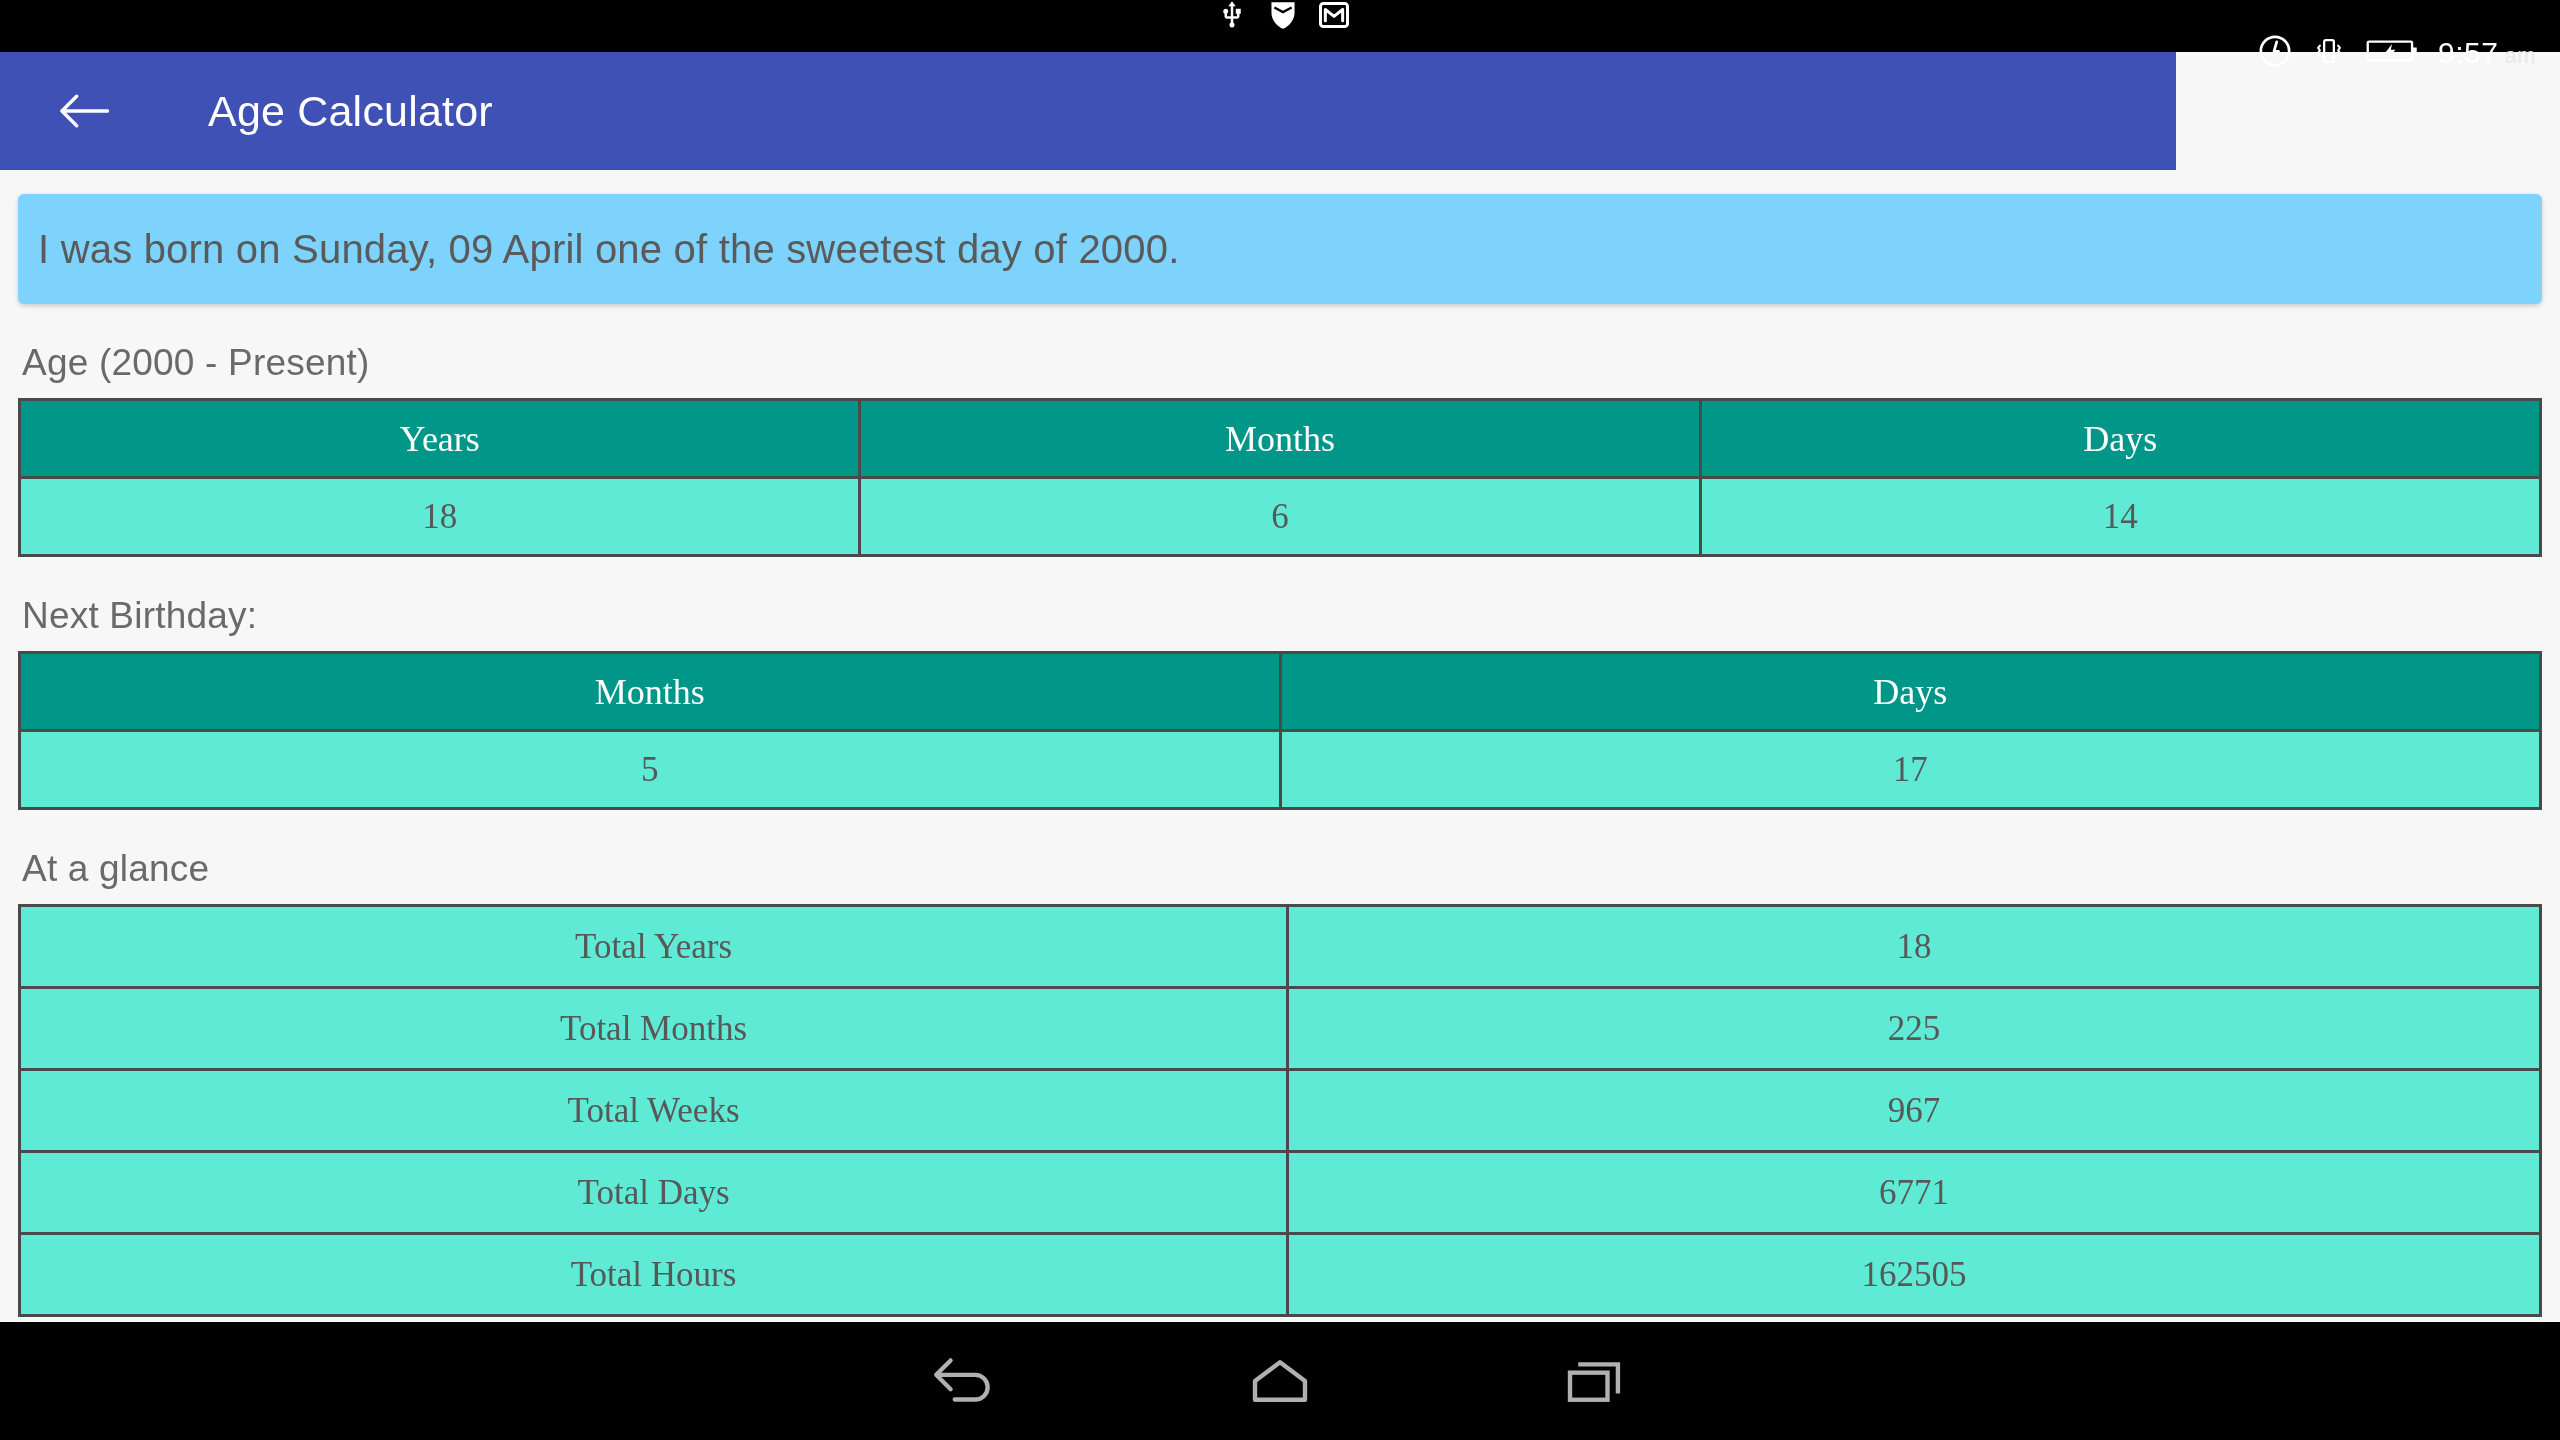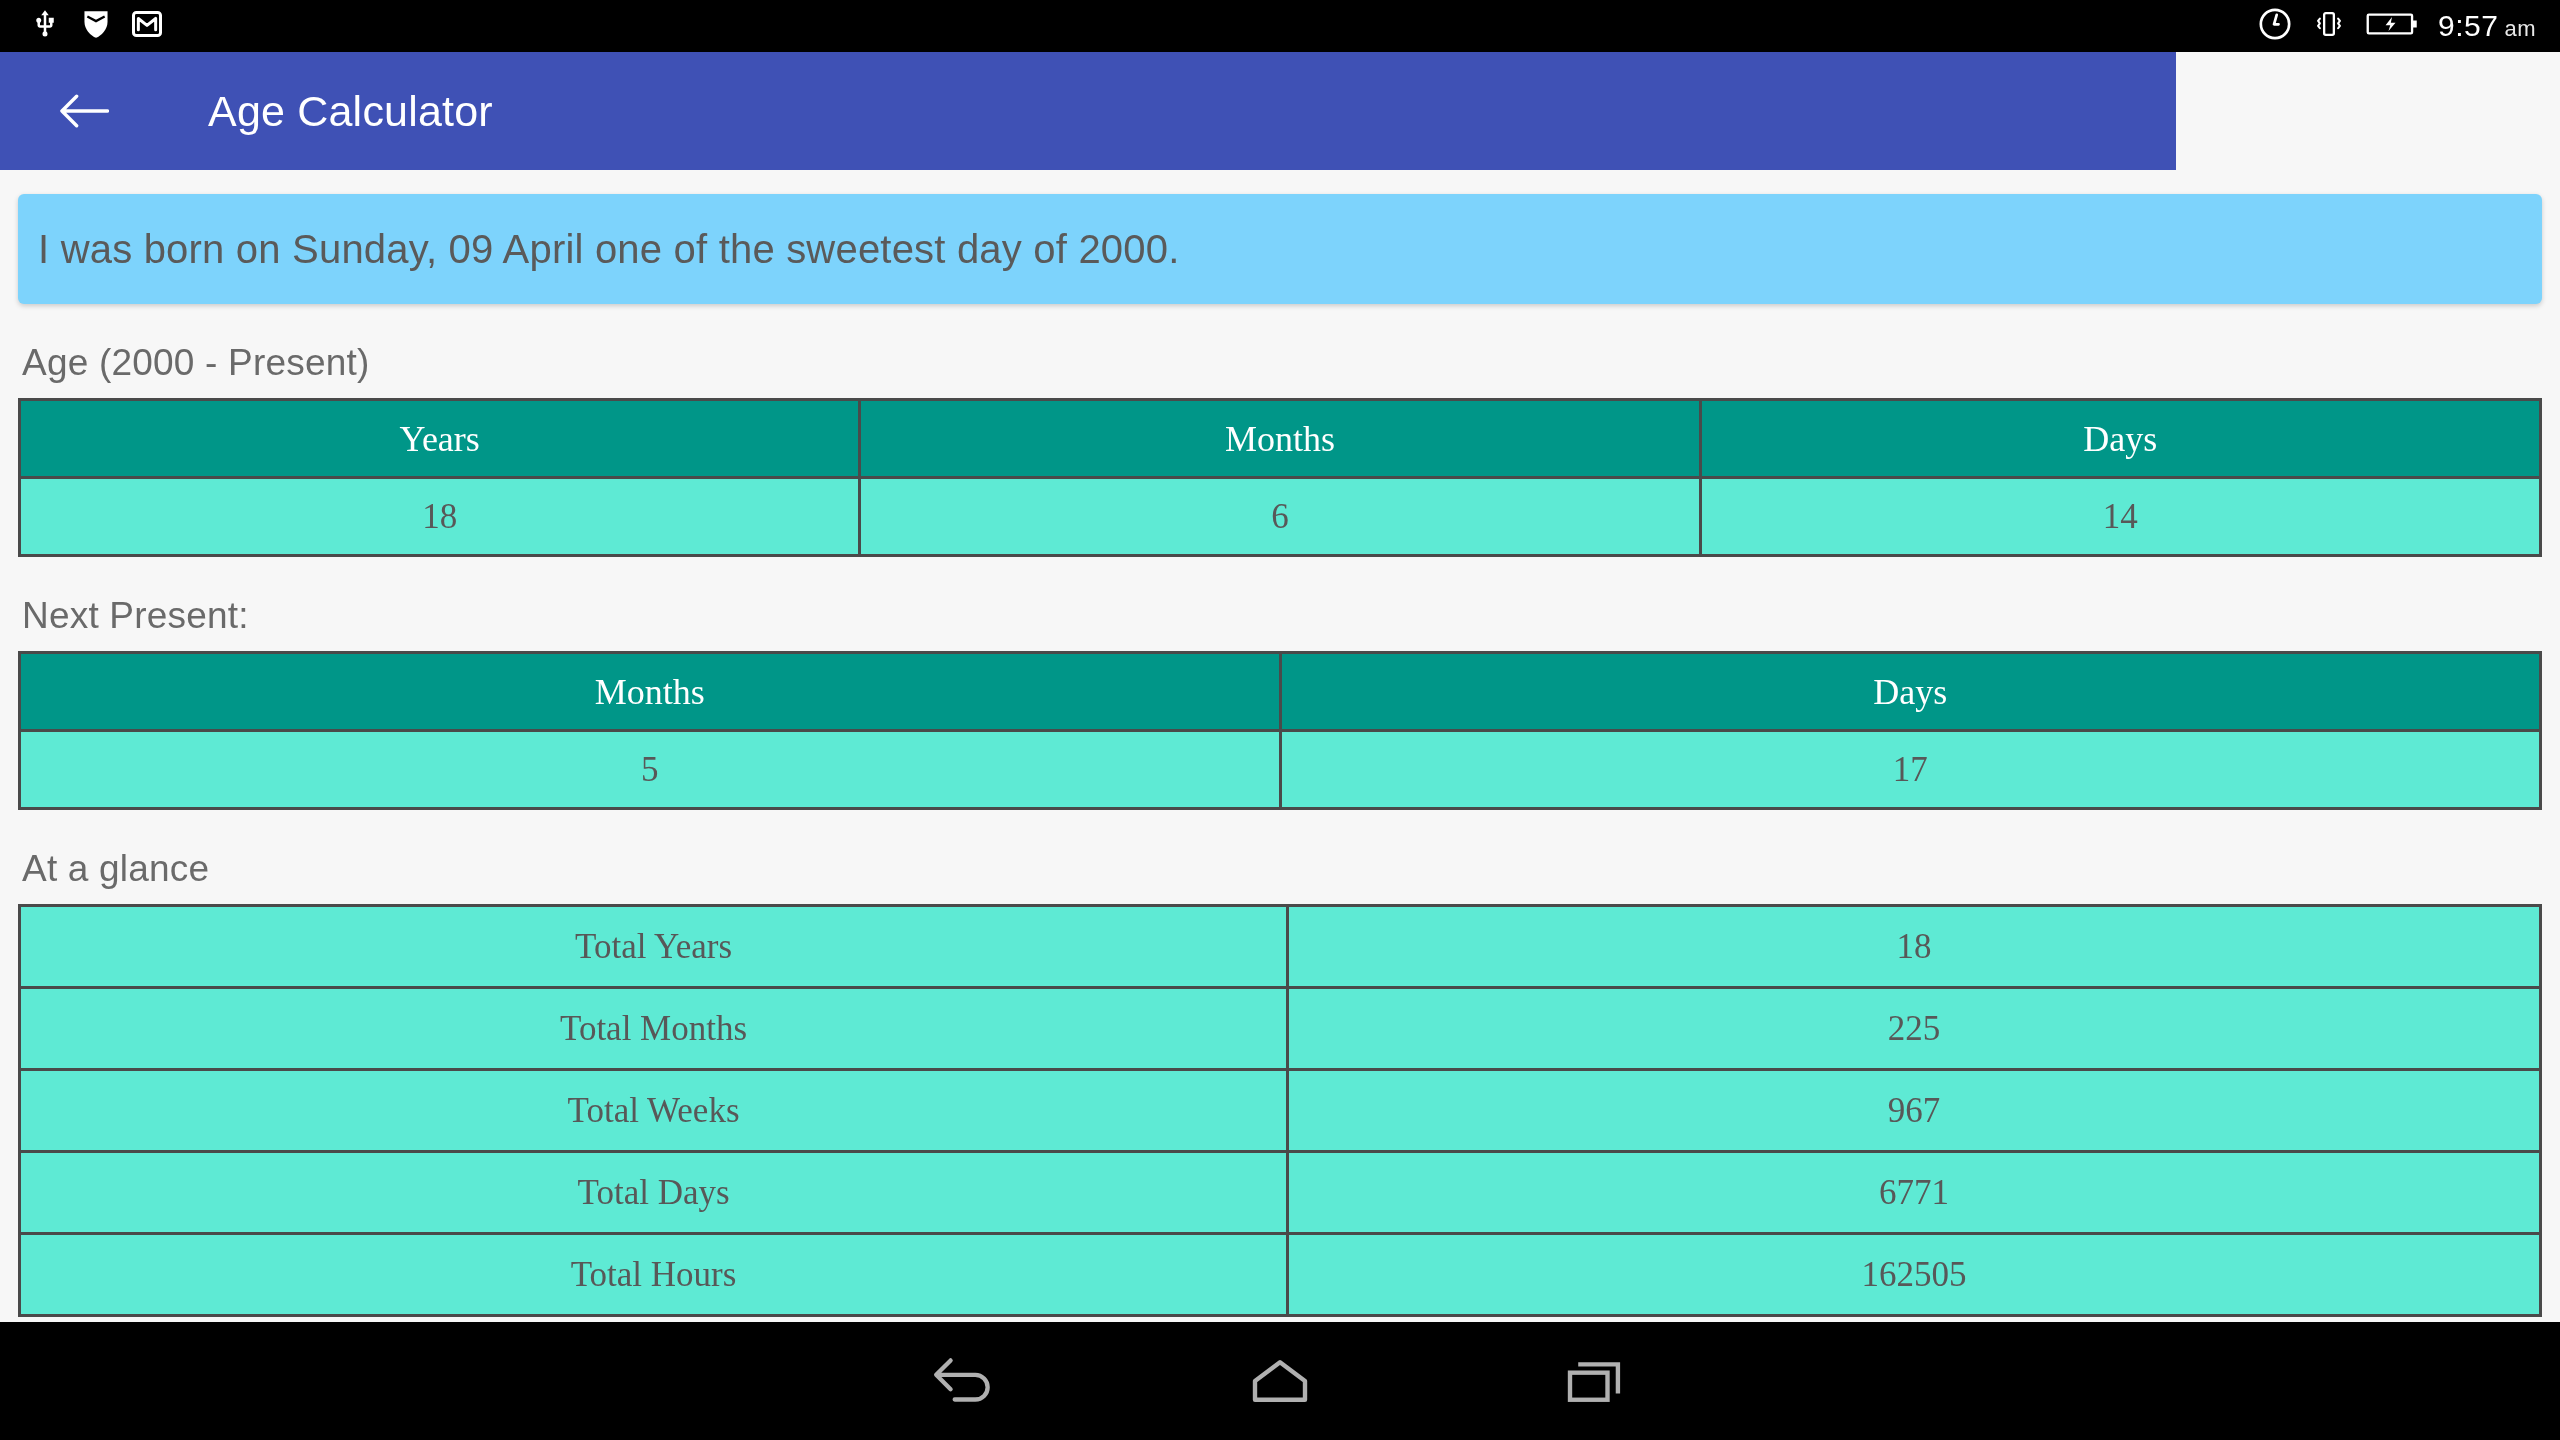--- a/index.html
+++ b/index.html
@@ -9,20 +9,21 @@
     font-family:"Liberation Sans", sans-serif;
     overflow:hidden;
   }
   #screen { position:relative; width:2560px; height:1440px; background:#f7f7f7; }
 
   
   .statusbar {
     position:absolute; top:0; left:0; width:2560px; height:52px;
     background:#000; display:flex; align-items:center;
     padding:0 24px 0 30px;
+    flex-direction:column;
   }
   .sb-left { display:flex; align-items:center; gap:22px; }
   .sb-right { margin-left:auto; display:flex; align-items:center; gap:20px; }
   .sb-icon { display:block; }
   .sb-time {
     color:#fff; font-size:30px; letter-spacing:0.5px;
     font-family:"Liberation Sans", sans-serif; line-height:1;
   }
   .sb-ampm { color:#e8e8e8; font-size:22px; margin-left:6px; }
 
@@ -177,21 +178,21 @@
       </thead>
       <tbody>
         <tr>
           <td>18</td>
           <td>6</td>
           <td>14</td>
         </tr>
       </tbody>
     </table>
 
-    <div class="section-title">Next Present:</div>
+    <div class="section-title">Next Birthday:</div>
     <table class="grid">
       <thead>
         <tr>
           <th>Months</th>
           <th>Days</th>
         </tr>
       </thead>
       <tbody>
         <tr>
           <td>5</td>

